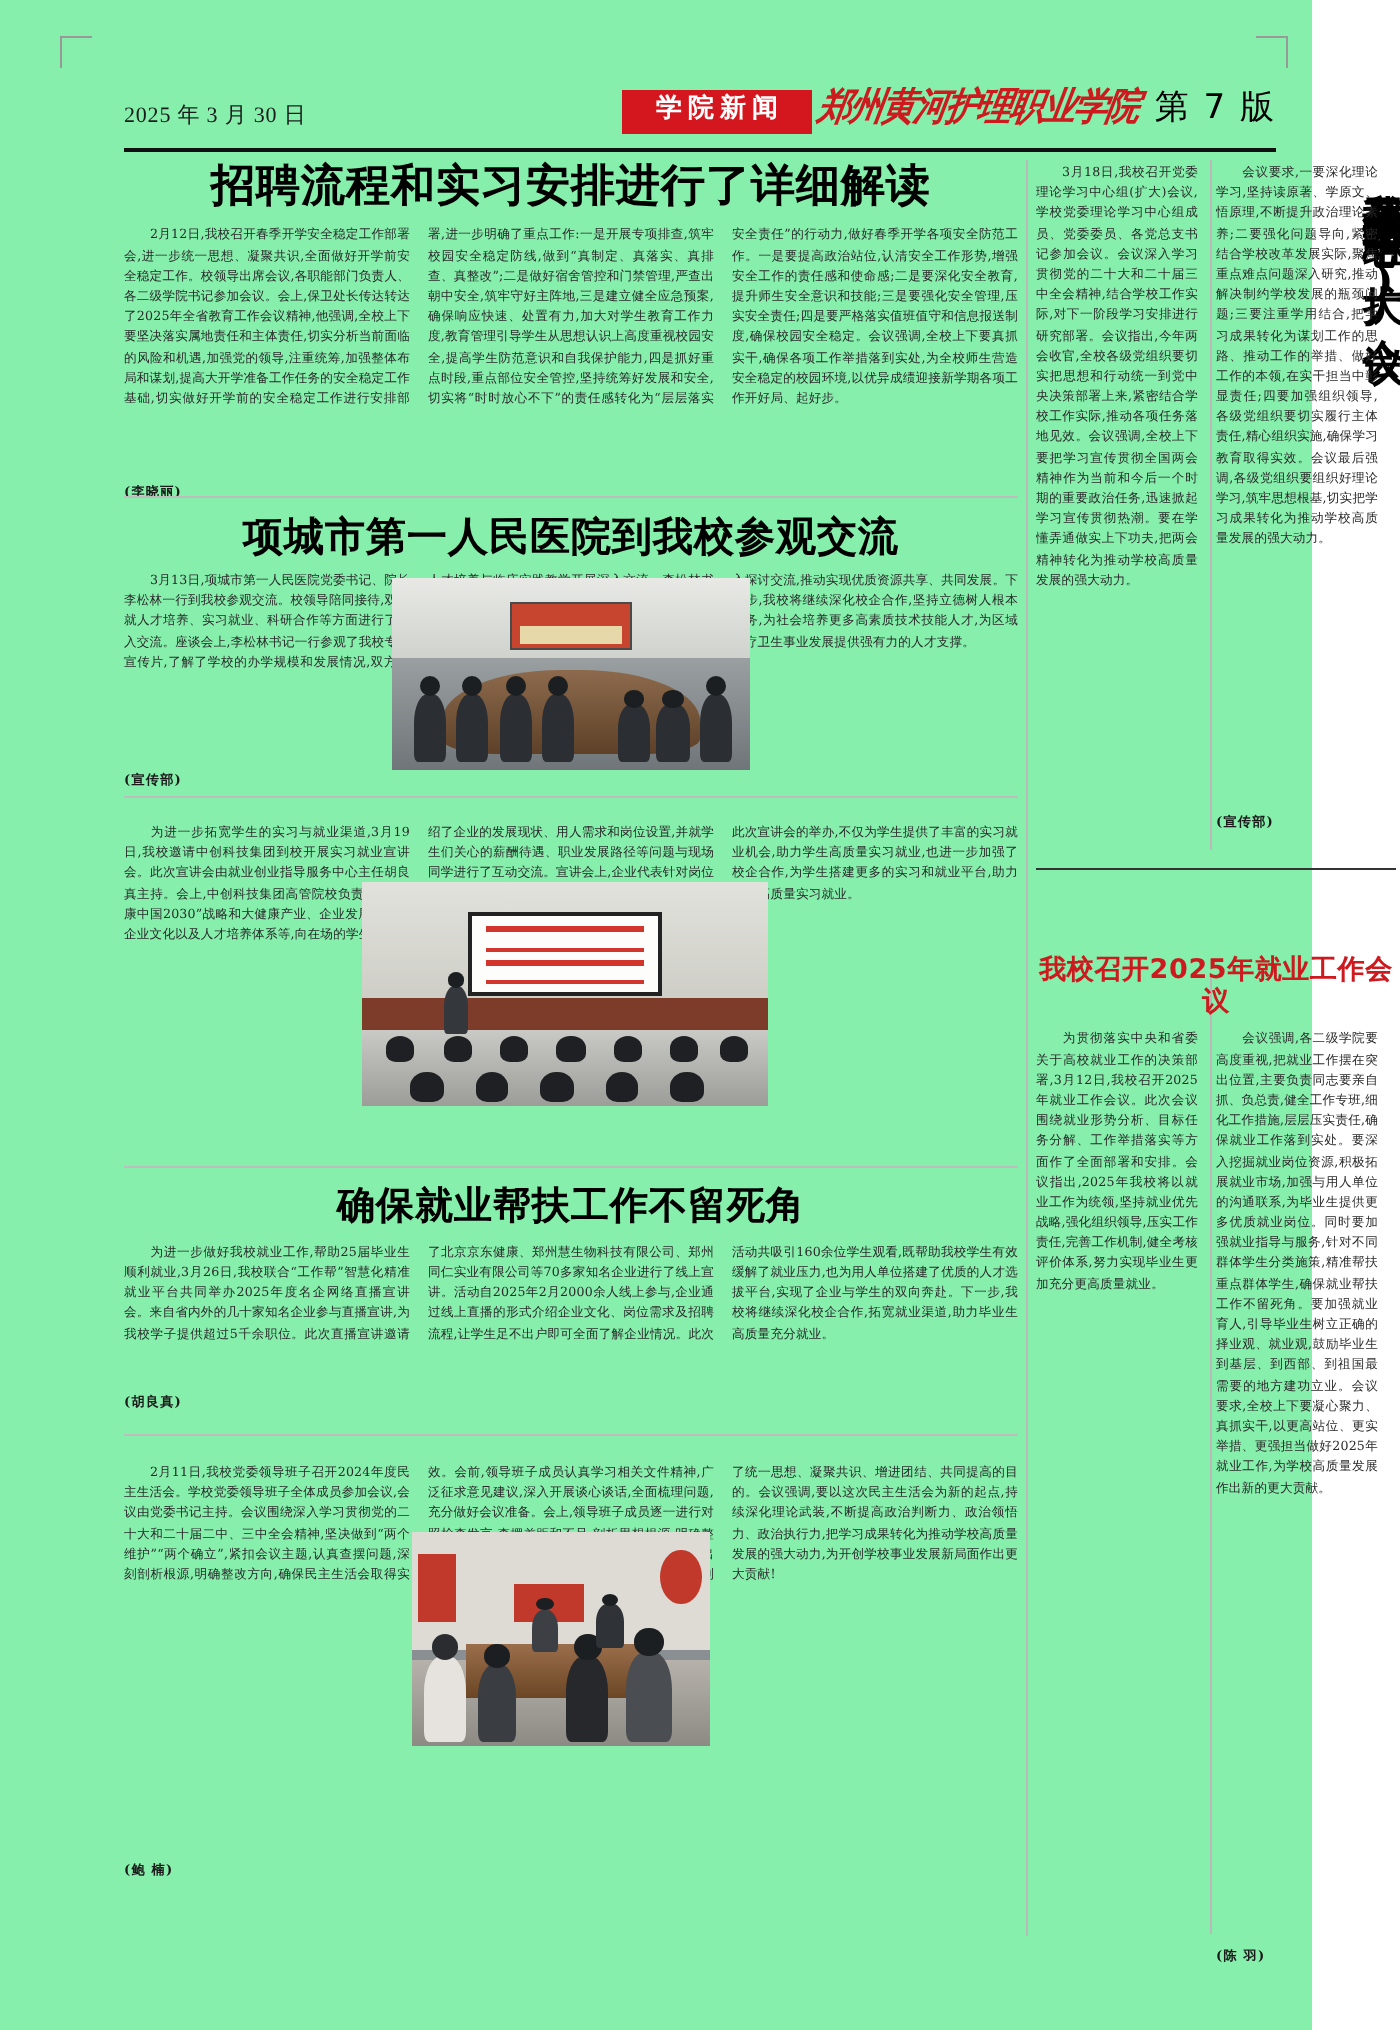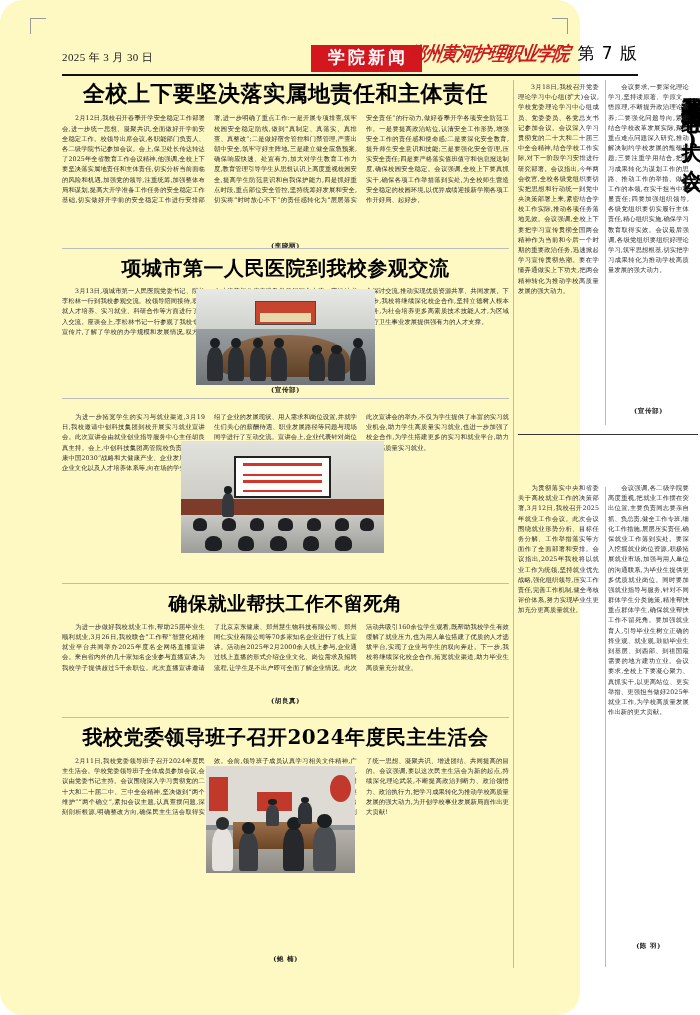--- a/index.html
+++ b/index.html
@@ -5,42 +5,41 @@
   * { box-sizing: border-box; }
   html, body {
     margin: 0; padding: 0;
     width: 700px; height: 1015px;
     background: #ffffff;
     font-family: "DejaVu Serif", "Liberation Serif", serif;
     overflow: hidden;
   }
   .page {
     position: relative;
-    width: 580px; height: 1015px;
-    background: #fef9c3;
+    width: 656px; height: 1015px;
+    background: #86efac;
     padding: 0;
-    border-radius: 23px;
   }
 
   
   .masthead {
     position: absolute;
     left: 62px; top: 42px;
     width: 576px; height: 30px;
     display: flex; align-items: center; justify-content: space-between;
   }
   .masthead-date {
     font-size: 11px; color: #1a1a1a; letter-spacing: 0.4px;
     font-family: "Liberation Serif", serif;
     white-space: nowrap;
   }
   .section-banner {
     background: #d4161e;
     color: #ffffff;
-    font-size: 17px;
+    font-size: 13px;
     font-weight: bold;
     letter-spacing: 3px;
     padding: 3px 14px 4px 17px;
     line-height: 1.15;
     font-family: "DejaVu Sans", "Liberation Sans", sans-serif;
     position: absolute;
     left: 249px; top: 3px;
   }
   .masthead-right {
     display: flex; align-items: baseline; gap: 8px;
@@ -105,21 +104,21 @@
     font-family: "DejaVu Serif", "Liberation Serif", serif;
     letter-spacing: 0.1px;
     overflow: hidden;
     word-break: break-all;
   }
   .body-text .indent { display: inline-block; width: 13px; }
 
   .cols3 { column-count: 3; column-gap: 9px; }
 
   .byline {
-    text-align: center;
+    text-align: left;
     font-size: 6.6px;
     font-weight: bold;
     color: #1a1a1a;
     font-family: "DejaVu Serif", serif;
     letter-spacing: 0.6px;
     margin-top: 1px;
   }
 
   
   .photo { position: absolute; overflow: hidden; background: #8a8f93; }
@@ -207,21 +206,21 @@
     </div>
   </div>
   <div class="rule-thick"></div>
 
   <div class="vline" style="left:513px; top:80px; height:888px;"></div>
 
   <div class="vline" style="left:605px; top:80px; height:345px;"></div>
   <div class="vline" style="left:605px; top:487px; height:480px;"></div>
 
   <div class="left-col" style="top:80px;">
-    <div class="headline h-xl">全校上下要坚决落实属地责任和主体责任</div>
+    <div class="headline h-xl">招聘流程和实习安排进行了详细解读</div>
     <div class="body-text cols3" style="height:128px; margin-top:7px;">
       <span class="indent"></span><span>2月12日,我校召开春季开学安全稳定工作部署会,进一步统一思想、凝聚共识,全面做好开学前安全稳定工作。校领导出席会议,各职能部门负责人、各二级学院书记参加会议。会上,保卫处长传达转达了2025年全省教育工作会议精神,他强调,全校上下要坚决落实属地责任和主体责任,切实分析当前面临的风险和机遇,加强党的领导,注重统筹,加强整体布局和谋划,提高大开学准备工作任务的安全稳定工作基础,切实做好开学前的安全稳定工作进行安排部署,进一步明确了重点工作:一是开展专项排查,筑牢校园安全稳定防线,做到“真制定、真落实、真排查、真整改”;二是做好宿舍管控和门禁管理,严查出朝中安全,筑牢守好主阵地,三是建立健全应急预案,确保响应快速、处置有力,加大对学生教育工作力度,教育管理引导学生从思想认识上高度重视校园安全,提高学生防范意识和自我保护能力,四是抓好重点时段,重点部位安全管控,坚持统筹好发展和安全,切实将“时时放心不下”的责任感转化为“层层落实安全责任”的行动力,做好春季开学各项安全防范工作。一是要提高政治站位,认清安全工作形势,增强安全工作的责任感和使命感;二是要深化安全教育,提升师生安全意识和技能;三是要强化安全管理,压实安全责任;四是要严格落实值班值守和信息报送制度,确保校园安全稳定。会议强调,全校上下要真抓实干,确保各项工作举措落到实处,为全校师生营造安全稳定的校园环境,以优异成绩迎接新学期各项工作开好局、起好步。</span>
     </div>
     <div class="byline">(李晓丽)</div>
   </div>
   <div class="hline" style="left:62px; top:248px; width:447px;"></div>
 
   <div class="left-col" style="top:256px;">
     <div class="headline h-lg">项城市第一人民医院到我校参观交流</div>
     <div class="body-text cols3" style="height:99px; margin-top:6px;">
@@ -296,21 +295,20 @@
   <div class="left-col" style="top:592px;">
     <div class="headline h-md">确保就业帮扶工作不留死角</div>
     <div class="body-text cols3" style="height:74px; margin-top:7px;">
       <span class="indent"></span><span>为进一步做好我校就业工作,帮助25届毕业生顺利就业,3月26日,我校联合“工作帮”智慧化精准就业平台共同举办2025年度名企网络直播宣讲会。来自省内外的几十家知名企业参与直播宣讲,为我校学子提供超过5千余职位。此次直播宣讲邀请了北京京东健康、郑州慧生物科技有限公司、郑州同仁实业有限公司等70多家知名企业进行了线上宣讲。活动自2025年2月2000余人线上参与,企业通过线上直播的形式介绍企业文化、岗位需求及招聘流程,让学生足不出户即可全面了解企业情况。此次活动共吸引160余位学生观看,既帮助我校学生有效缓解了就业压力,也为用人单位搭建了优质的人才选拔平台,实现了企业与学生的双向奔赴。下一步,我校将继续深化校企合作,拓宽就业渠道,助力毕业生高质量充分就业。</span>
     </div>
     <div class="byline">(胡良真)</div>
   </div>
   <div class="hline" style="left:62px; top:717px; width:447px;"></div>
 
   <div class="left-col" style="top:725px;">
-    <div class="headline h-lg">我校党委领导班子召开2024年度民主生活会</div>
     <div class="body-text cols3" style="height:198px; margin-top:7px;">
       <span class="indent"></span><span>2月11日,我校党委领导班子召开2024年度民主生活会。学校党委领导班子全体成员参加会议,会议由党委书记主持。会议围绕深入学习贯彻党的二十大和二十届二中、三中全会精神,坚决做到“两个维护”“两个确立”,紧扣会议主题,认真查摆问题,深刻剖析根源,明确整改方向,确保民主生活会取得实效。会前,领导班子成员认真学习相关文件精神,广泛征求意见建议,深入开展谈心谈话,全面梳理问题,充分做好会议准备。会上,领导班子成员逐一进行对照检查发言,查摆差距和不足,剖析思想根源,明确整改措施,并相互开展批评和自我批评,做到红脸出汗、咬耳扯袖。会议气氛严肃认真、求真务实,达到了统一思想、凝聚共识、增进团结、共同提高的目的。会议强调,要以这次民主生活会为新的起点,持续深化理论武装,不断提高政治判断力、政治领悟力、政治执行力,把学习成果转化为推动学校高质量发展的强大动力,为开创学校事业发展新局面作出更大贡献!</span>
     </div>
     <div class="byline">(鲍 楠)</div>
   </div>
 
   <div class="photo" style="left:206px; top:766px; width:149px; height:107px;">
     <div class="ms-wall"></div>
     <div class="ms-floor"></div>
     <div class="ms-side"></div>
@@ -347,20 +345,21 @@
       </div>
       <div class="body-text" style="position:absolute; left:90px; top:2px; width:81px; height:322px;">
         <span class="indent"></span><span>会议要求,一要深化理论学习,坚持读原著、学原文、悟原理,不断提升政治理论素养;二要强化问题导向,紧密结合学校改革发展实际,聚焦重点难点问题深入研究,推动解决制约学校发展的瓶颈问题;三要注重学用结合,把学习成果转化为谋划工作的思路、推动工作的举措、做好工作的本领,在实干担当中彰显责任;四要加强组织领导,各级党组织要切实履行主体责任,精心组织实施,确保学习教育取得实效。会议最后强调,各级党组织要组织好理论学习,筑牢思想根基,切实把学习成果转化为推动学校高质量发展的强大动力。</span>
       </div>
       <div class="byline" style="position:absolute; left:90px; top:326px; width:81px;">(宣传部)</div>
     </div>
   </div>
   <div class="hline hr-dark" style="left:518px; top:434px; width:180px;"></div>
 
   <div style="position:absolute; left:518px; top:477px; width:180px;">
+    <div class="red-headline">我校召开2025年就业工作会议</div>
     <div style="position:relative; height:470px; margin-top:6px;">
       <div class="body-text" style="position:absolute; left:0px; top:0px; width:81px; height:468px;">
         <span class="indent"></span><span>为贯彻落实中央和省委关于高校就业工作的决策部署,3月12日,我校召开2025年就业工作会议。此次会议围绕就业形势分析、目标任务分解、工作举措落实等方面作了全面部署和安排。会议指出,2025年我校将以就业工作为统领,坚持就业优先战略,强化组织领导,压实工作责任,完善工作机制,健全考核评价体系,努力实现毕业生更加充分更高质量就业。</span>
       </div>
       <div class="body-text" style="position:absolute; left:90px; top:0px; width:81px; height:455px;">
         <span class="indent"></span><span>会议强调,各二级学院要高度重视,把就业工作摆在突出位置,主要负责同志要亲自抓、负总责,健全工作专班,细化工作措施,层层压实责任,确保就业工作落到实处。要深入挖掘就业岗位资源,积极拓展就业市场,加强与用人单位的沟通联系,为毕业生提供更多优质就业岗位。同时要加强就业指导与服务,针对不同群体学生分类施策,精准帮扶重点群体学生,确保就业帮扶工作不留死角。要加强就业育人,引导毕业生树立正确的择业观、就业观,鼓励毕业生到基层、到西部、到祖国最需要的地方建功立业。会议要求,全校上下要凝心聚力、真抓实干,以更高站位、更实举措、更强担当做好2025年就业工作,为学校高质量发展作出新的更大贡献。</span>
       </div>
       <div class="byline" style="position:absolute; left:90px; top:458px; width:81px;">(陈 羽)</div>
     </div>
   </div>

